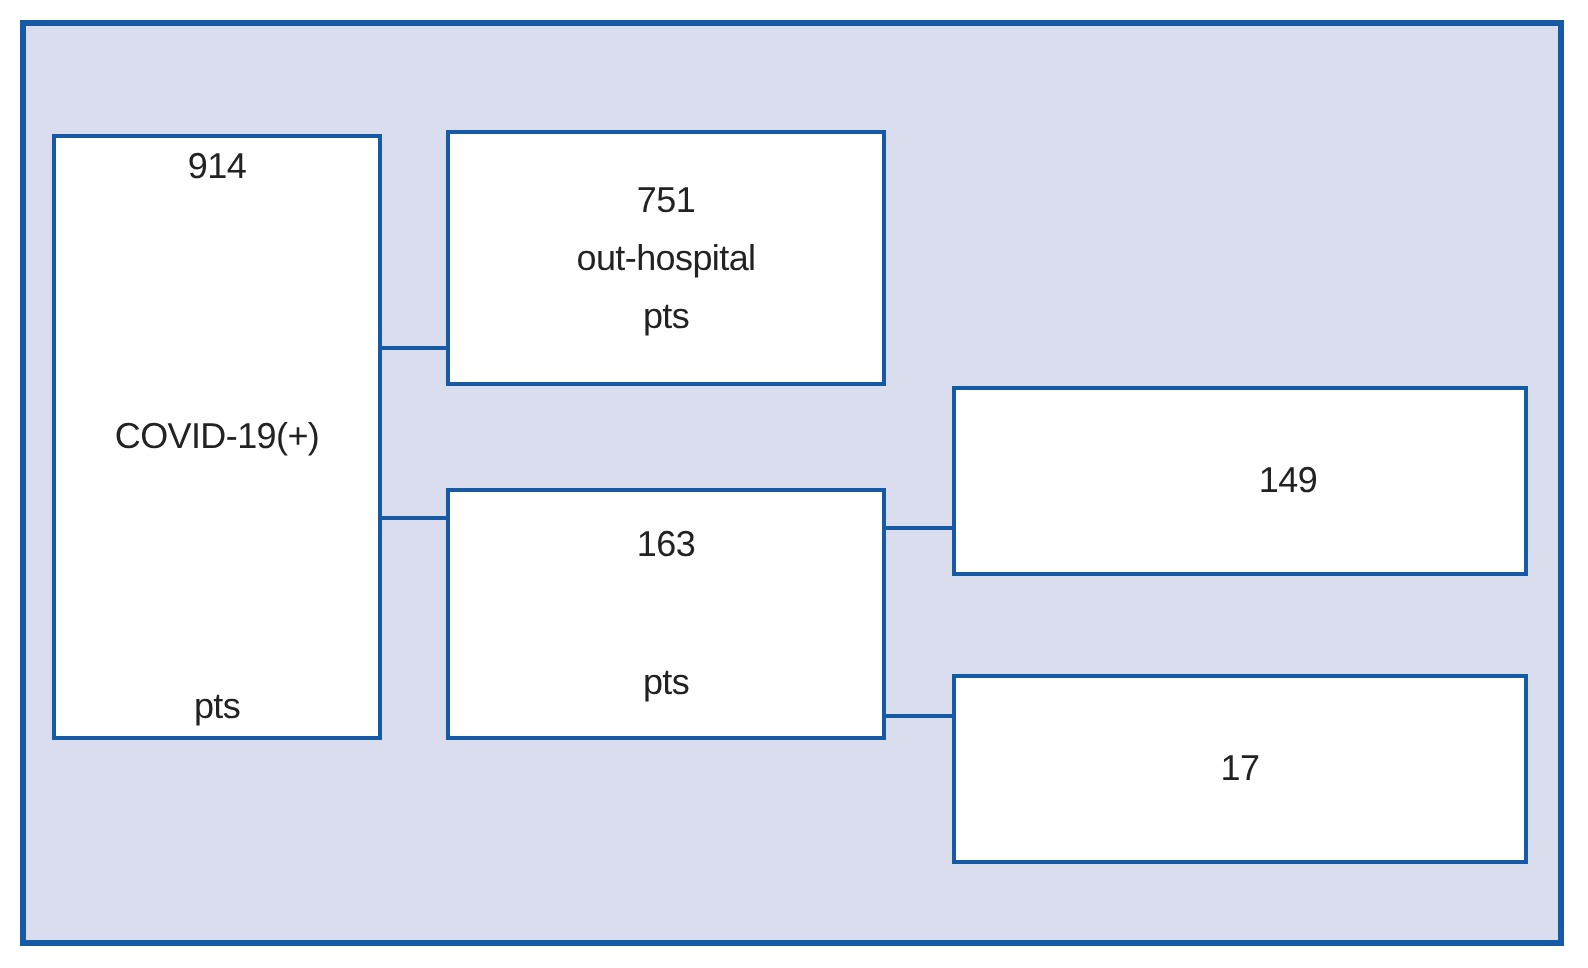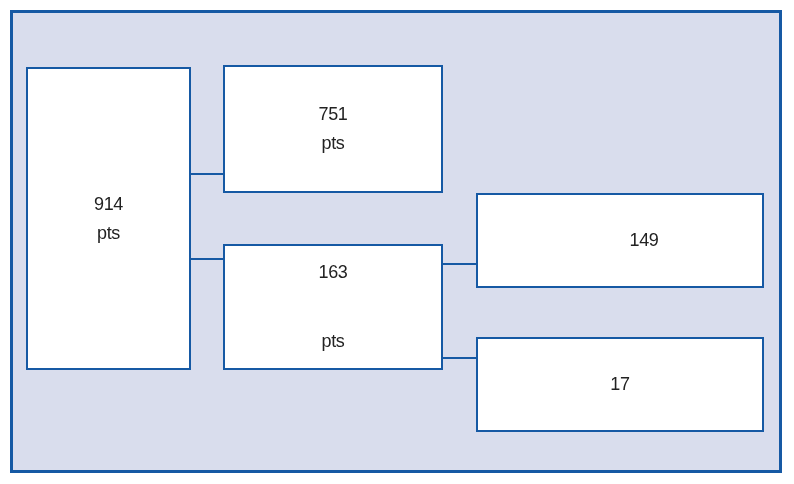--- a/index.html
+++ b/index.html
@@ -43,21 +43,21 @@
     font-size: 18px;
     line-height: 29px;
     letter-spacing: -0.3px;
   }
   .box .line { display: block; white-space: nowrap; }
   .connector {
     position: absolute;
     height: 2px;
     background: var(--accent);
   }
-  #box-total   { left: 26px;  top: 67px;  width: 165px; height: 303px; }
+  #box-total   { left: 26px;  top: 67px;  width: 165px; height: 303px; justify-content: space-between; }
   #box-out     { left: 223px; top: 65px;  width: 220px; height: 128px; }
   #box-in      { left: 223px; top: 244px; width: 220px; height: 126px; gap: 40px; }
   #box-vent    { left: 476px; top: 193px; width: 288px; height: 95px; padding-left: 48px; }
   #box-novent  { left: 476px; top: 337px; width: 288px; height: 95px; }
   #conn-total-out { left: 190px; top: 173px; width: 34px; }
   #conn-total-in  { left: 190px; top: 258px; width: 34px; }
   #conn-in-vent   { left: 442px; top: 263px; width: 35px; }
   #conn-in-novent { left: 442px; top: 357px; width: 35px; }
 </style>
 </head>
@@ -66,25 +66,27 @@
 <div class="canvas">
   <div class="frame"></div>
 
   <div class="connector" id="conn-total-out"></div>
   <div class="connector" id="conn-total-in"></div>
   <div class="connector" id="conn-in-vent"></div>
   <div class="connector" id="conn-in-novent"></div>
 
   <div class="box" id="box-total">
     <span class="line">914</span>
+    <span class="line">COVID-19(+)</span>
     <span class="line">pts</span>
   </div>
 
   <div class="box" id="box-out">
     <span class="line">751</span>
+    <span class="line">out-hospital</span>
     <span class="line">pts</span>
   </div>
 
   <div class="box" id="box-in">
     <span class="line">163</span>
     <span class="line">pts</span>
   </div>
 
   <div class="box" id="box-vent">
     <span class="line">149</span>

